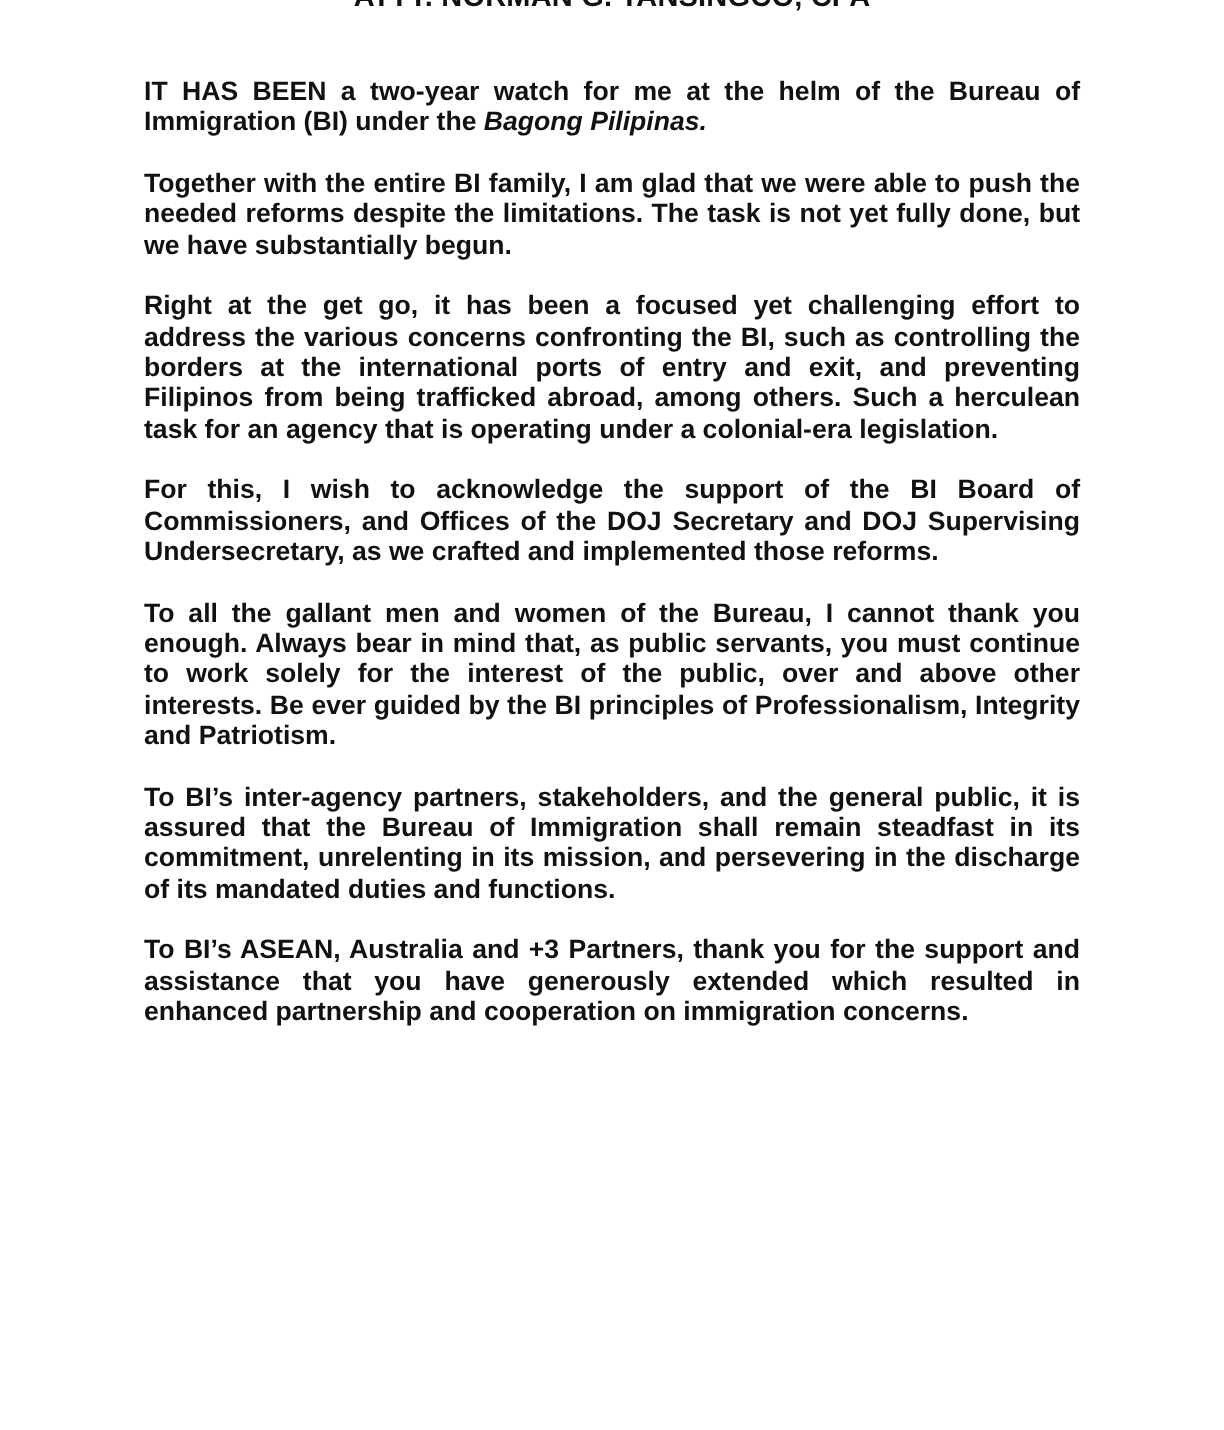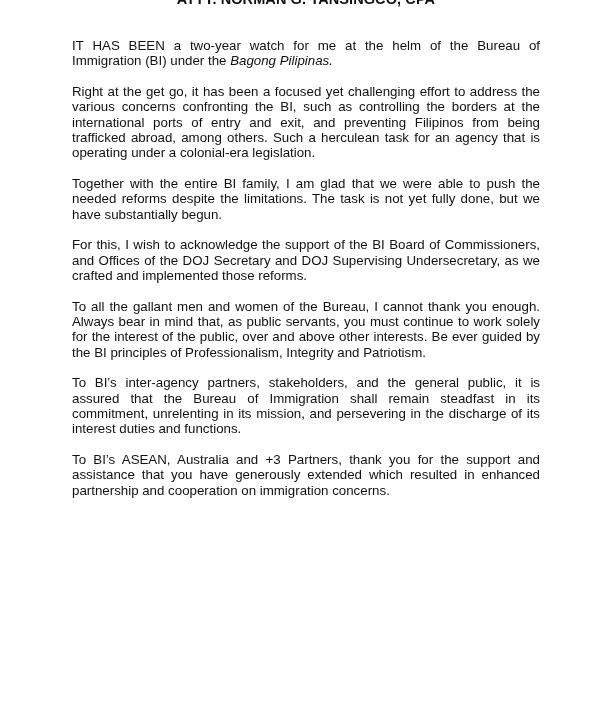--- a/index.html
+++ b/index.html
@@ -32,30 +32,31 @@
       left: 72px;
       top: 38px;
       width: 468px;
       font-size: 13.3px;
       line-height: 15.33px;
     }
     .para {
       margin: 0 0 15.33px 0;
       text-align: justify;
       text-align-last: left;
+      font-weight: bold;
     }
     .para .italic { font-style: italic; }
   </style>
 </head>
 <body>
 
 <h1 class="title">ATTY. NORMAN G. TANSINGCO, CPA</h1>
 
 <div class="content">
   <p class="para"><span>IT HAS BEEN a two-year watch for me at the helm of the Bureau of Immigration (BI) under the </span><span class="italic">Bagong Pilipinas.</span><span></span></p>
+  <p class="para">Together with the entire BI family, I am glad that we were able to push the needed reforms despite the limitations. The task is not yet fully done, but we have substantially begun.</p>
   <p class="para">Right at the get go, it has been a focused yet challenging effort to address the various concerns confronting the BI, such as controlling the borders at the international ports of entry and exit, and preventing Filipinos from being trafficked abroad, among others. Such a herculean task for an agency that is operating under a colonial-era legislation.</p>
-  <p class="para">Together with the entire BI family, I am glad that we were able to push the needed reforms despite the limitations. The task is not yet fully done, but we have substantially begun.</p>
   <p class="para">For this, I wish to acknowledge the support of the BI Board of Commissioners, and Offices of the DOJ Secretary and DOJ Supervising Undersecretary, as we crafted and implemented those reforms.</p>
   <p class="para">To all the gallant men and women of the Bureau, I cannot thank you enough. Always bear in mind that, as public servants, you must continue to work solely for the interest of the public, over and above other interests. Be ever guided by the BI principles of Professionalism, Integrity and Patriotism.</p>
-  <p class="para">To BI’s inter-agency partners, stakeholders, and the general public, it is assured that the Bureau of Immigration shall remain steadfast in its commitment, unrelenting in its mission, and persevering in the discharge of its interest duties and functions.</p>
+  <p class="para">To BI’s inter-agency partners, stakeholders, and the general public, it is assured that the Bureau of Immigration shall remain steadfast in its commitment, unrelenting in its mission, and persevering in the discharge of its mandated duties and functions.</p>
   <p class="para">To BI’s ASEAN, Australia and +3 Partners, thank you for the support and assistance that you have generously extended which resulted in enhanced partnership and cooperation on immigration concerns.</p>
 
 </div>
 
 </body></html>

